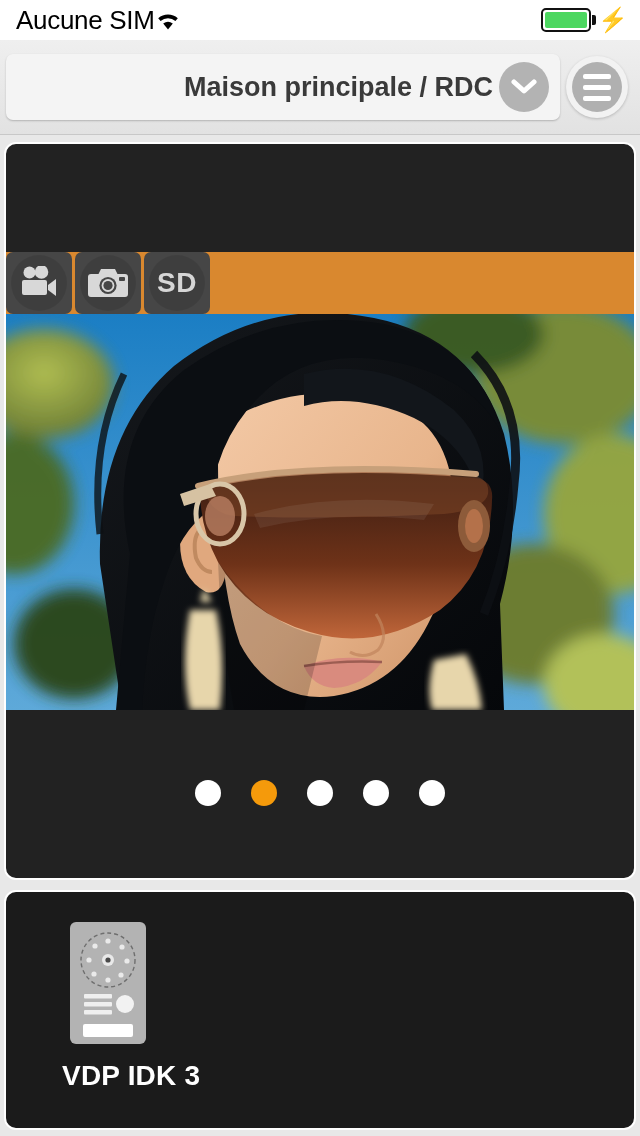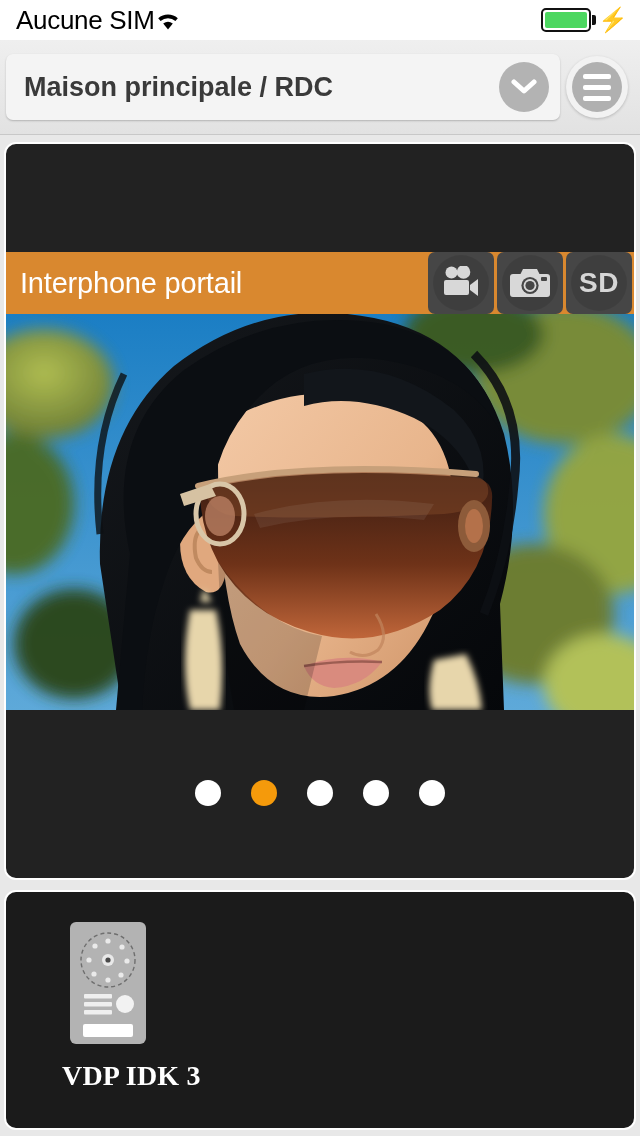--- a/index.html
+++ b/index.html
@@ -42,21 +42,21 @@
     display: flex; align-items: center;
   }
   .logo { width: 82px; height: 86px; margin-left: 6px; position: relative; flex: none; }
   .title-field {
     flex: 1 1 auto; height: 66px; margin: 0 6px 0 6px;
     background: #f4f4f4; border-radius: 7px;
     box-shadow: 0 1px 2px rgba(0,0,0,.22);
     display: flex; align-items: center; position: relative;
   }
   .title-text {
-    flex: 1; text-align: left; font-size: 27px; font-weight: 700; color: #3a3a3a;
+    flex: 1; text-align: right; font-size: 27px; font-weight: 700; color: #3a3a3a;
     padding-left: 18px; padding-right: 6px;
     white-space: nowrap; overflow: hidden;
   }
   .chev-btn {
     width: 50px; height: 50px; border-radius: 50%;
     background: #b3b3b3; margin-right: 11px; flex: none;
     display: flex; align-items: center; justify-content: center;
   }
   .menu-btn {
     width: 62px; height: 62px; border-radius: 50%;
@@ -108,21 +108,21 @@
   }
   .dot { width: 26px; height: 26px; border-radius: 50%; background: #ffffff; }
   .dot.active { background: #F59A0B; }
 
   
   .dev-card {
     position: absolute; top: 890px; left: 4px; width: 632px; height: 240px;
     background: #1b1b1b; border: 2px solid #ffffff; border-radius: 12px;
     padding: 28px 0 0 56px;
   }
-  .dev-item { width: 180px; font-family: Liberation Serif, serif; }
+  .dev-item { width: 180px; }
   .dev-icon { width: 80px; height: 126px; margin-left: 6px; }
   .dev-name {
     color: #ffffff; font-size: 28px; font-weight: 700; margin-top: 14px; margin-left: 0px;
     letter-spacing: 0.2px;
   }
 </style>
 </head>
 <body>
 
 <div id="app">
@@ -165,21 +165,20 @@
           <i></i>
       </div>
     </div>
   </div>
 
   <div class="cam-card">
 
     <div class="cam-spacer"></div>
 
     <div class="cam-bar">
-      <div class="cam-label">Interphone portail</div>
       <div class="cam-btns">
 
         <div class="cam-btn">
           <svg width="40" height="34" viewBox="0 0 40 34">
             <circle cx="10.5" cy="6.5" r="6" fill="#d8d8d8"></circle>
             <circle cx="22.5" cy="6" r="6.8" fill="#d8d8d8"></circle>
             <rect x="3" y="14" width="25" height="15" rx="2" fill="#d8d8d8"></rect>
             <path d="M29 19 L37 13 L37 30 L29 24 Z" fill="#d8d8d8"></path>
           </svg>
         </div>

